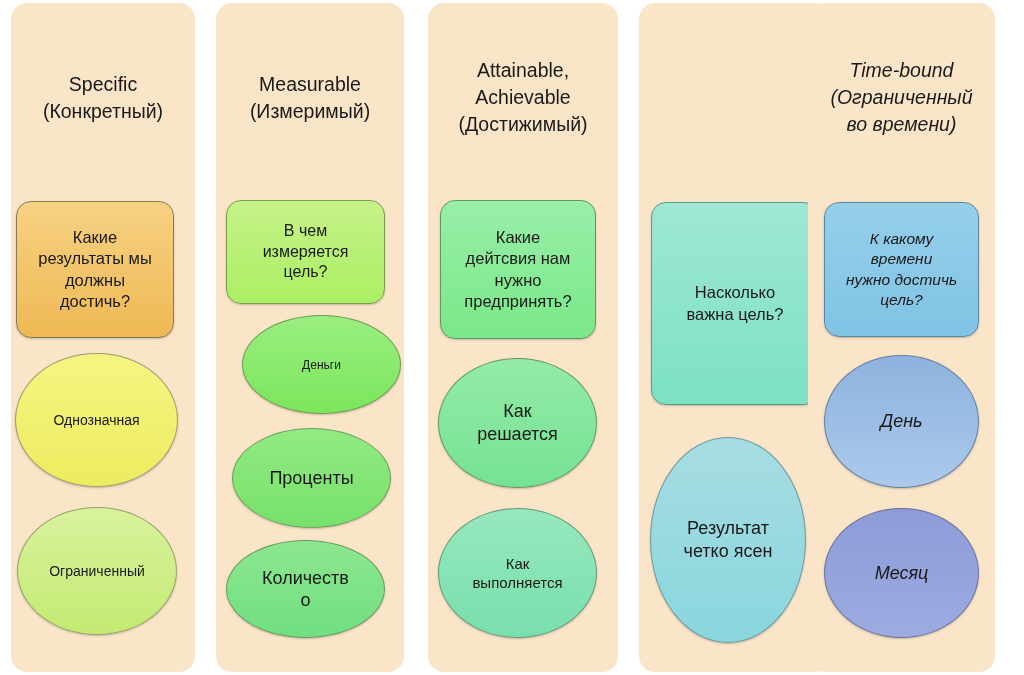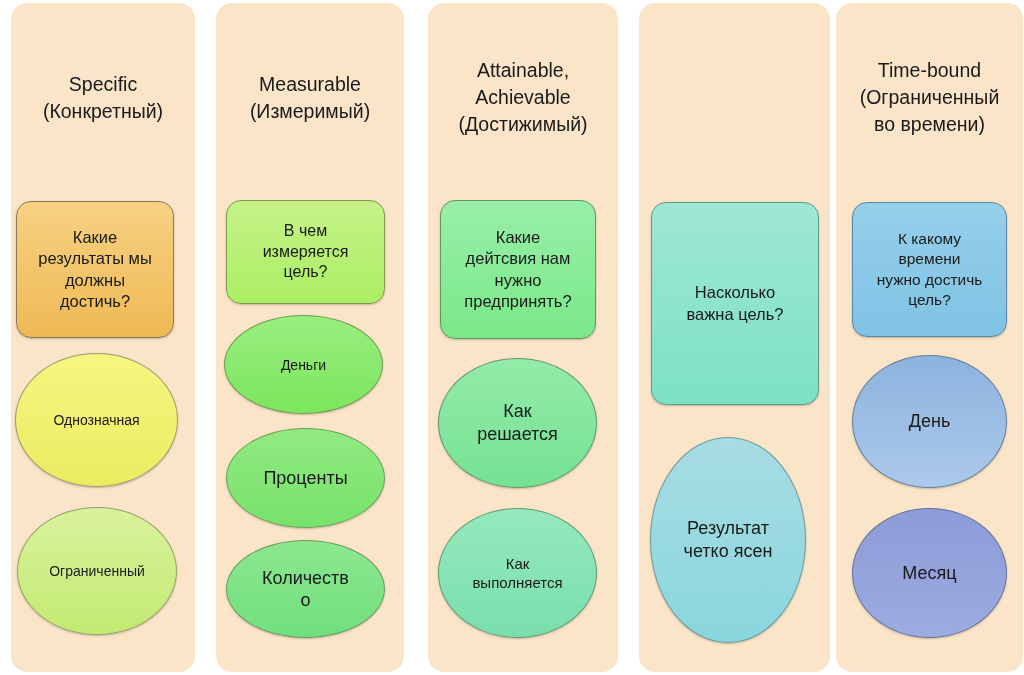--- a/index.html
+++ b/index.html
@@ -5,41 +5,41 @@
   html,body{margin:0;padding:0;background:#ffffff;}
   #canvas{
     position:relative;width:1024px;height:675px;background:#ffffff;overflow:hidden;
     font-family:"Liberation Sans",sans-serif;color:#1a1a1a;margin-left:8px;
   }
   .col{position:absolute;top:3px;height:669px;background:#FBE5C8;border-radius:16px;}
   .col-1{left:3px;width:184px;}
   .col-2{left:208px;width:188px;}
   .col-3{left:420px;width:190px;}
   .col-4{left:631px;width:191px;}
-  .col-5{left:828px;width:187px;}
+  .col-5{left:800px;width:187px;font-style:italic;}
   .col-header{
     position:absolute;top:27px;left:0;right:0;height:135px;
     display:flex;align-items:center;justify-content:center;
     text-align:center;font-size:19.5px;line-height:1.38;white-space:pre-line;
   }
   .shape{
     position:absolute;display:flex;align-items:center;justify-content:center;
     text-align:center;white-space:pre-line;border:1px solid #8a8a7a;
     box-shadow:0 1px 2px rgba(90,90,90,.35);box-sizing:border-box;
   }
   .rect{border-radius:15px;}
   .ell{border-radius:50%;}
   
   .c1-card{top:198px;left:5px;width:158px;height:137px;font-size:16.5px;line-height:1.3;}
   .c1-e1{top:350px;left:4px;width:163px;height:134px;font-size:14px;}
   .c1-e2{top:504px;left:6px;width:160px;height:128px;font-size:14px;}
   
   .c2-card{top:197px;left:10px;width:159px;height:104px;font-size:16px;line-height:1.3;}
-  .c2-e1{top:312px;left:8px;width:159px;height:99px;font-size:14px;}
-  .c2-e2{top:425px;left:10px;width:159px;height:100px;font-size:18px;}
+  .c2-e1{top:312px;left:26px;width:159px;height:99px;font-size:12px;}
+  .c2-e2{top:425px;left:16px;width:159px;height:100px;font-size:18px;}
   .c2-e3{top:537px;left:10px;width:159px;height:98px;font-size:18px;line-height:1.25;}
   
   .c3-card{top:197px;left:12px;width:156px;height:139px;font-size:16.5px;line-height:1.3;}
   .c3-e1{top:355px;left:10px;width:159px;height:130px;font-size:18px;line-height:1.3;}
   .c3-e2{top:505px;left:10px;width:159px;height:130px;font-size:15px;line-height:1.3;}
   
   .c4-card{top:199px;left:12px;width:168px;height:203px;font-size:16.5px;line-height:1.3;}
   .c4-e1{top:434px;left:11px;width:156px;height:206px;font-size:18px;line-height:1.3;}
   
   .c5-card{top:199px;left:16px;width:155px;height:135px;font-size:15.5px;line-height:1.3;}

